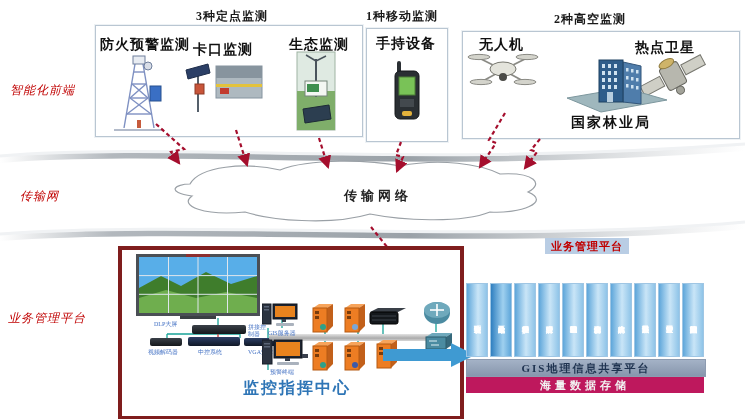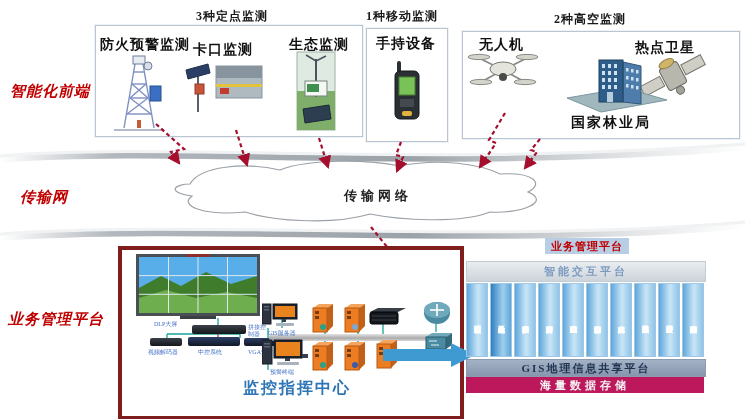--- a/index.html
+++ b/index.html
@@ -1,22 +1,22 @@
 <!DOCTYPE html>
 <html><head>
 <meta charset="utf-8">
 <style>
   html,body{margin:0;padding:0;background:#fff;}
   #stage{position:relative;width:745px;height:419px;background:#ffffff;overflow:hidden;
          font-family:"Liberation Serif","DejaVu Serif",serif;}
   .abs{position:absolute;}
   svg{display:block;}
   
-  .layer-label{position:absolute;color:#c00000;font-weight:bold;font-style:italic;
-               font-size:15px;letter-spacing:1px;white-space:nowrap;}
+  .layer-label{position:absolute;color:#c00000;font-weight:normal;font-style:italic;
+               font-size:12px;letter-spacing:1px;white-space:nowrap;}
   
   .group-title{position:absolute;color:#1a1a1a;font-weight:bold;font-size:12px;
                letter-spacing:1px;white-space:nowrap;}
   
   .gbox{position:absolute;background:#fff;border:1px solid #b9c6d2;box-shadow:0 0 0 1px #eef2f5;}
   .dev-label{position:absolute;color:#111;font-weight:bold;font-size:14px;letter-spacing:1px;white-space:nowrap;}
   .tiny-label{position:absolute;color:#4472c4;font-size:6px;line-height:7px;white-space:nowrap;}
   
   .cc-box{position:absolute;left:118px;top:246px;width:338px;height:166px;
           background:#fff;border:4px solid #7f1d1d;}
@@ -343,21 +343,20 @@
     <div class="cc-title" style="left:100px;top:128px;width:150px;text-align:center;">监控指挥中心</div>
   </div>
 
   <svg class="abs" style="left:383px;top:343px;" width="92" height="24" viewBox="0 0 92 24">
     <rect x="0" y="6" width="68" height="12" fill="#3f9ad2"></rect>
     <polygon points="68,0 92,12 68,24" fill="#3f9ad2"></polygon>
   </svg>
 
   <div class="plat-tab">业务管理平台</div>
   <div class="plat-box">
-    <div class="plat-smart">智能交互平台</div>
     <div class="plat-cols" id="platform-cols">
         <div class="pcol">
           <span>环境监测预警</span>
         </div>
         <div class="pcol dark">
           <span>三维电子沙盘</span>
         </div>
         <div class="pcol">
           <span>护林员管理</span>
         </div>

